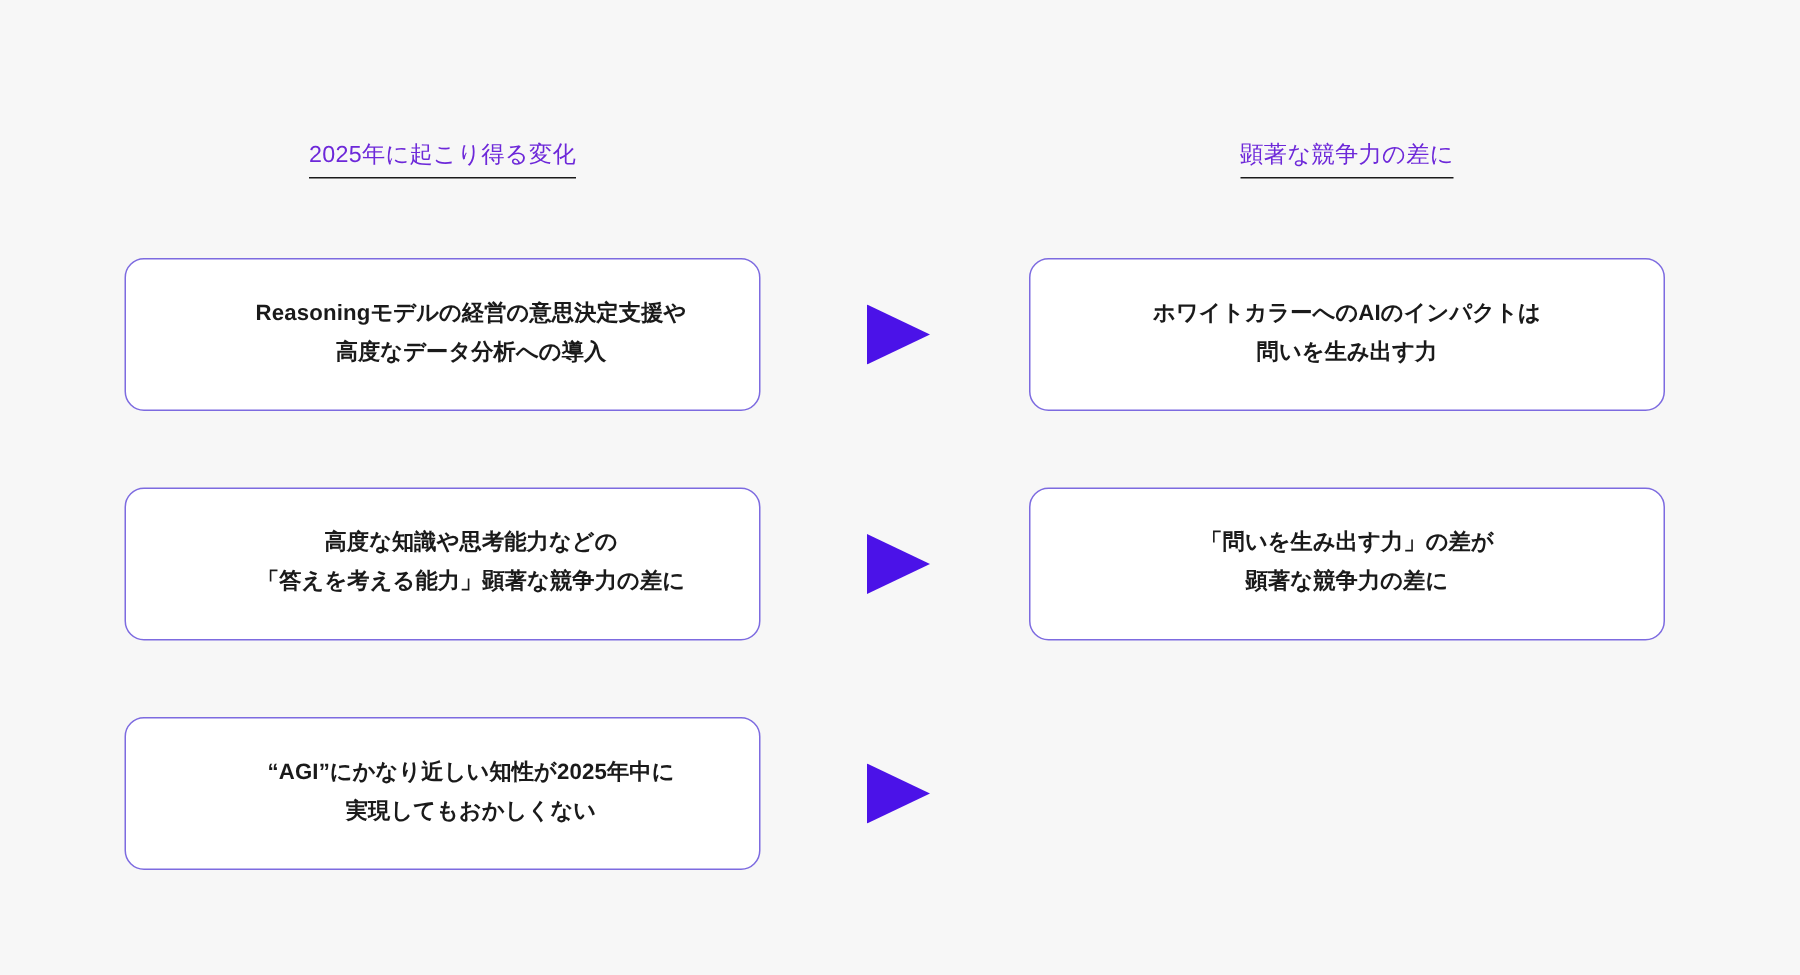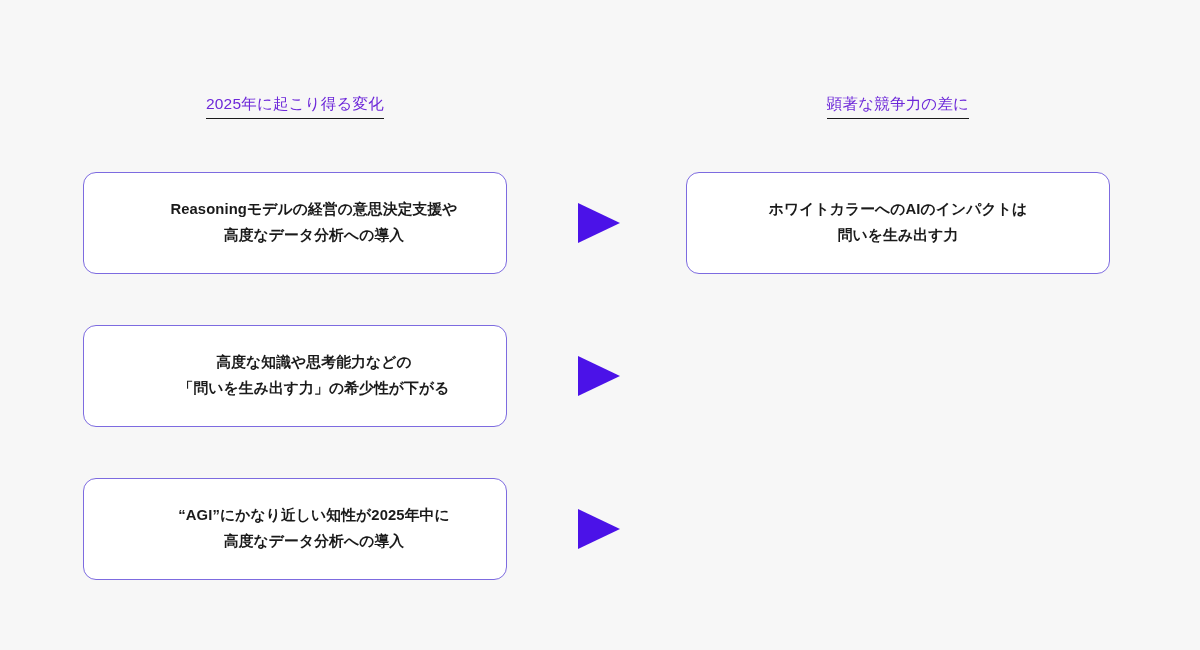--- a/index.html
+++ b/index.html
@@ -111,33 +111,37 @@
     </div>
     <div class="node right">
       <span class="node-text">ホワイトカラーへのAIのインパクトは
 問いを生み出す力</span>
     </div>
   </div>
 
   <div class="row r2">
     <div class="node left">
       <span class="node-text">高度な知識や思考能力などの
-「問いを生み出す力」の希少性が下がる</span>
+「答えを考える能力」顕著な競争力の差に</span>
     </div>
     <div class="arrow">
       <svg width="42" height="40" viewBox="0 0 42 40" aria-hidden="true">
         <polygon points="0,0 42,20 0,40" fill="#4b12e8"></polygon>
       </svg>
     </div>
+    <div class="node right">
+      <span class="node-text">「問いを生み出す力」の差が
+顕著な競争力の差に</span>
+    </div>
   </div>
 
   <div class="row r3">
     <div class="node left">
       <span class="node-text">“AGI”にかなり近しい知性が2025年中に
-高度なデータ分析への導入</span>
+実現してもおかしくない</span>
     </div>
     <div class="arrow">
       <svg width="42" height="40" viewBox="0 0 42 40" aria-hidden="true">
         <polygon points="0,0 42,20 0,40" fill="#4b12e8"></polygon>
       </svg>
     </div>
   </div>
 
 </div>
 

